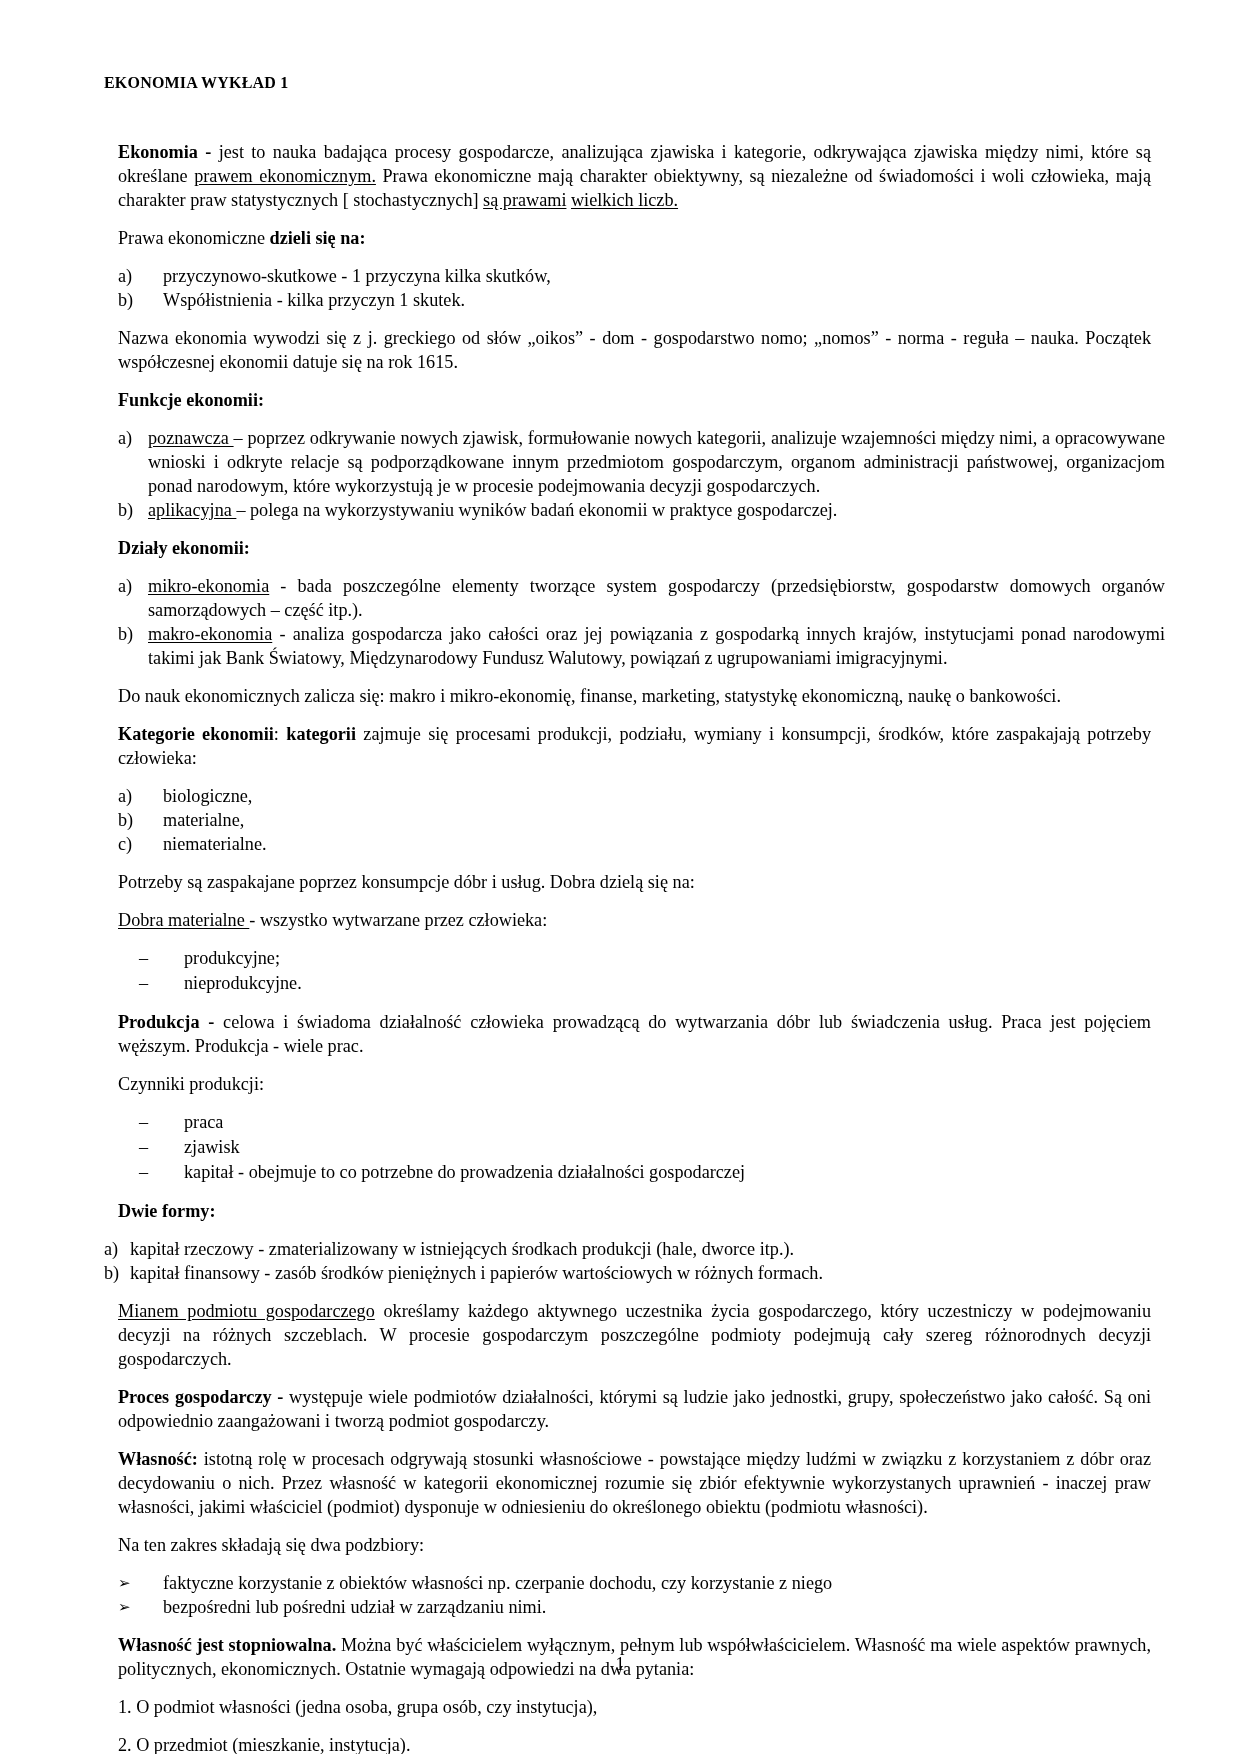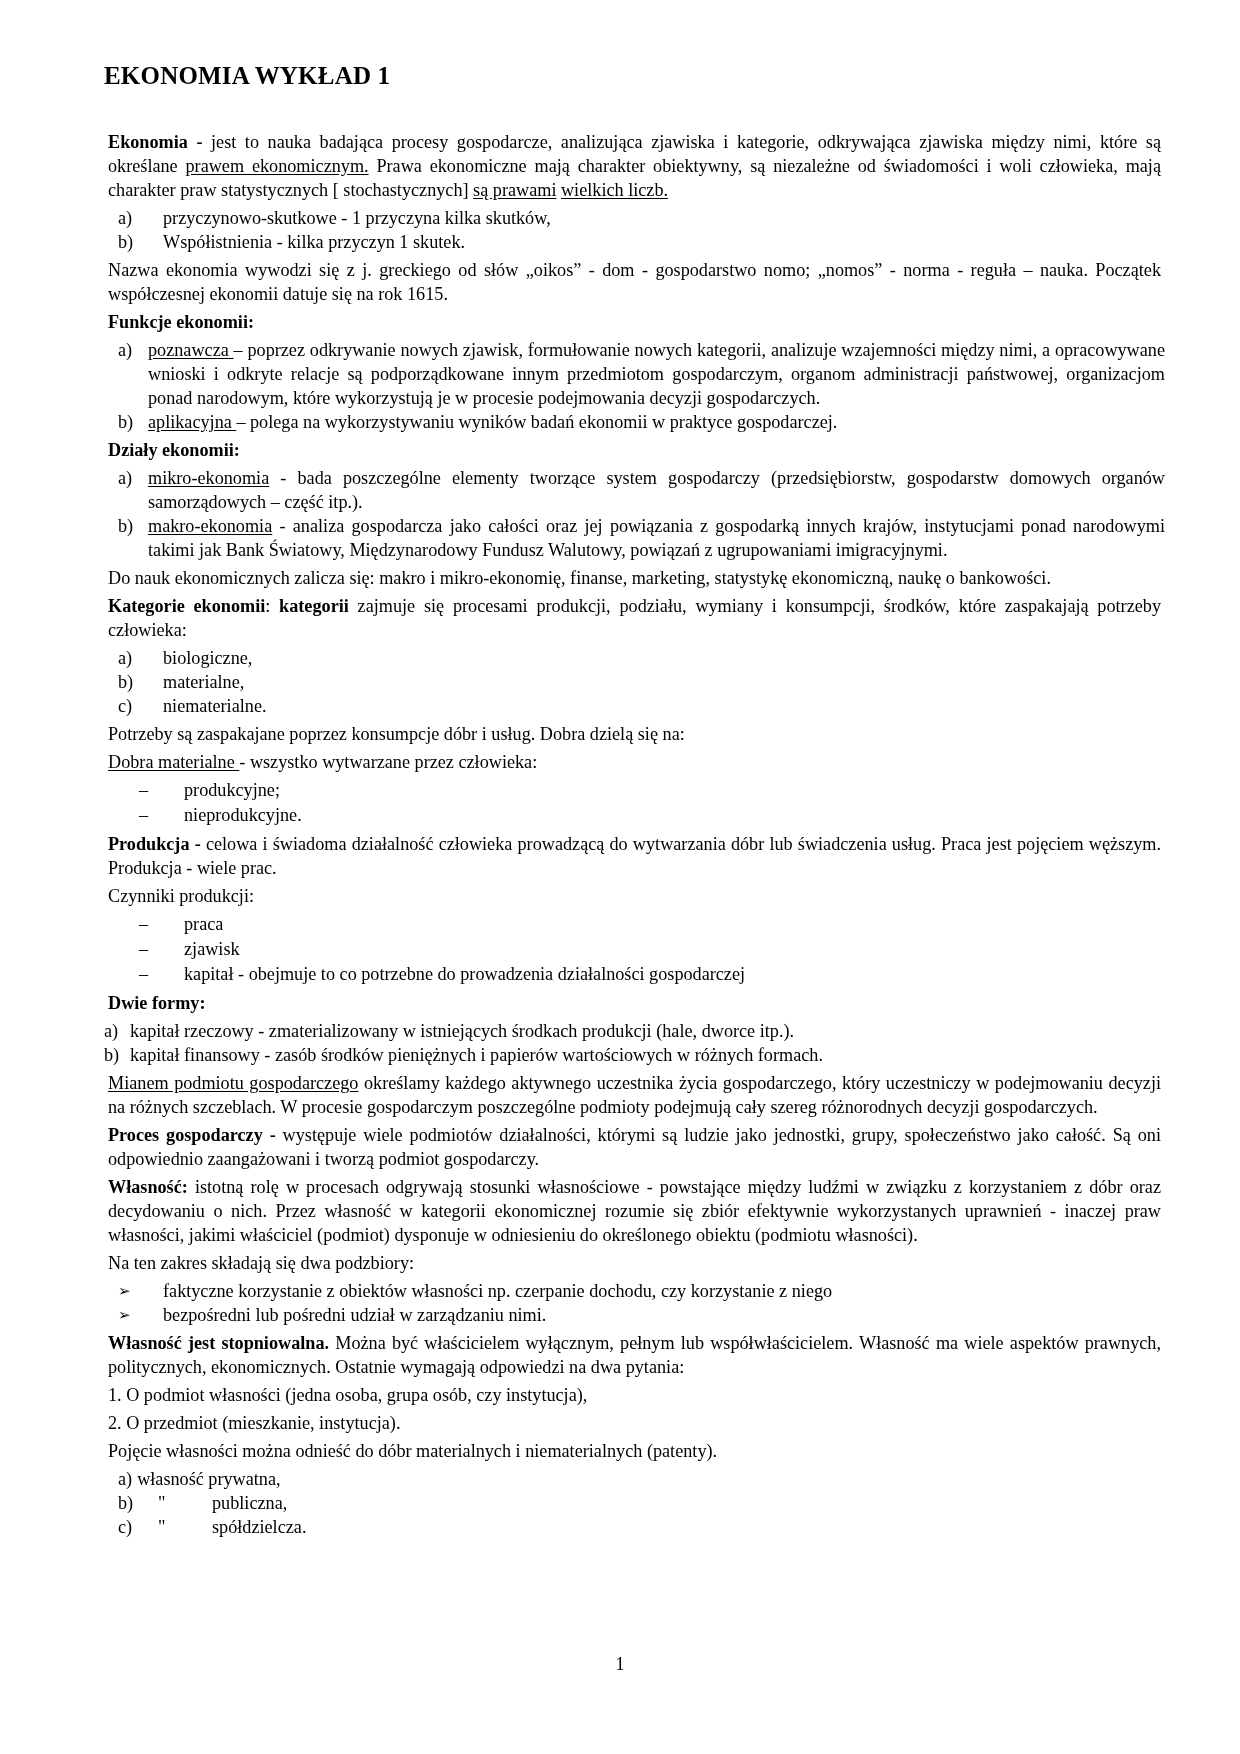--- a/index.html
+++ b/index.html
@@ -1,21 +1,21 @@
 <!DOCTYPE html>
 <html><head>
   <meta charset="utf-8">
   <style>
     html, body { margin: 0; padding: 0; background: #ffffff; }
     body { width: 1240px; height: 1754px; position: relative; overflow: hidden;
       font-family: "Liberation Serif", "DejaVu Serif", serif; color: #000; }
     .page { position: absolute; left: 104px; top: 0; width: 1061px; }
-    .title { position: absolute; left: 0; top: 62px; font-weight: bold; font-size: 25px; letter-spacing: 0.2px; white-space: nowrap; }
+    .title { position: absolute; left: 0; top: 74px; font-weight: bold; font-size: 16px; letter-spacing: 0.2px; white-space: nowrap; }
     .body { position: absolute; left: 0; top: 126px; width: 1061px; font-size: 18.2px; line-height: 24px; }
-    .p { text-align: justify; margin: 4px; }
+    .p { text-align: justify; margin: 14px; }
     .p.last-left { text-align-last: left; }
     .b { font-weight: bold; }
     .u { text-decoration: underline; text-underline-offset: 2px; }
     .li { display: flex; margin: 0; }
     .li .m { flex: 0 0 auto; }
     .li .t { flex: 1 1 auto; text-align: justify; text-align-last: left; }
     .l1 { padding-left: 14px; }
     .l1 .m { width: 45px; }
     .l2 { padding-left: 14px; }
     .l2 .m { width: 30px; }
@@ -32,20 +32,21 @@
 </head>
 <body>
 
 <div class="page">
   <div class="title">EKONOMIA WYKŁAD 1</div>
 
   <div class="body">
 
     <p class="p"><span class="b">Ekonomia -</span><span> jest to nauka badająca procesy gospodarcze, analizująca zjawiska i kategorie, odkrywająca zjawiska między nimi, które są określane </span><span class="u">prawem ekonomicznym.</span><span> Prawa ekonomiczne mają charakter obiektywny, są niezależne od świadomości i woli człowieka, mają charakter praw statystycznych [ stochastycznych] </span><span class="u">są prawami</span><span> </span><span class="u">wielkich liczb.</span></p>
 
+    <p class="p"><span>Prawa ekonomiczne </span><span class="b">dzieli się na:</span></p>
     <div class="li l1">
         <span class="m">a)</span>
         <span class="t">przyczynowo-skutkowe - 1 przyczyna kilka skutków,</span>
       </div>
     <div class="li l1">
         <span class="m">b)</span>
         <span class="t">Współistnienia - kilka przyczyn 1 skutek.</span>
       </div>
 
     <p class="p last-left">Nazwa ekonomia wywodzi się z j. greckiego od słów „oikos” - dom - gospodarstwo nomo; „nomos” - norma - reguła – nauka. Początek współczesnej ekonomii datuje się na rok 1615.</p>

